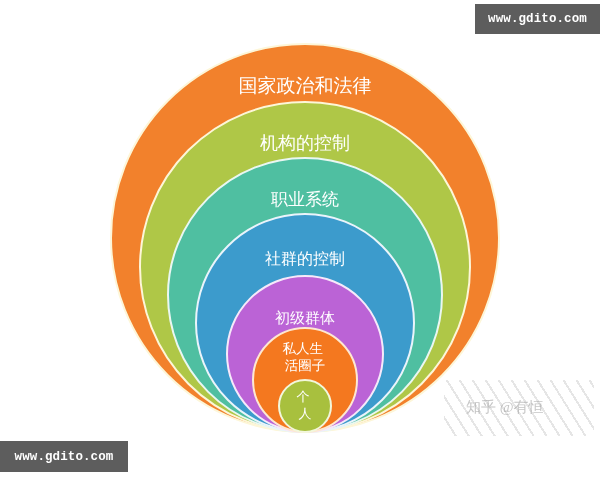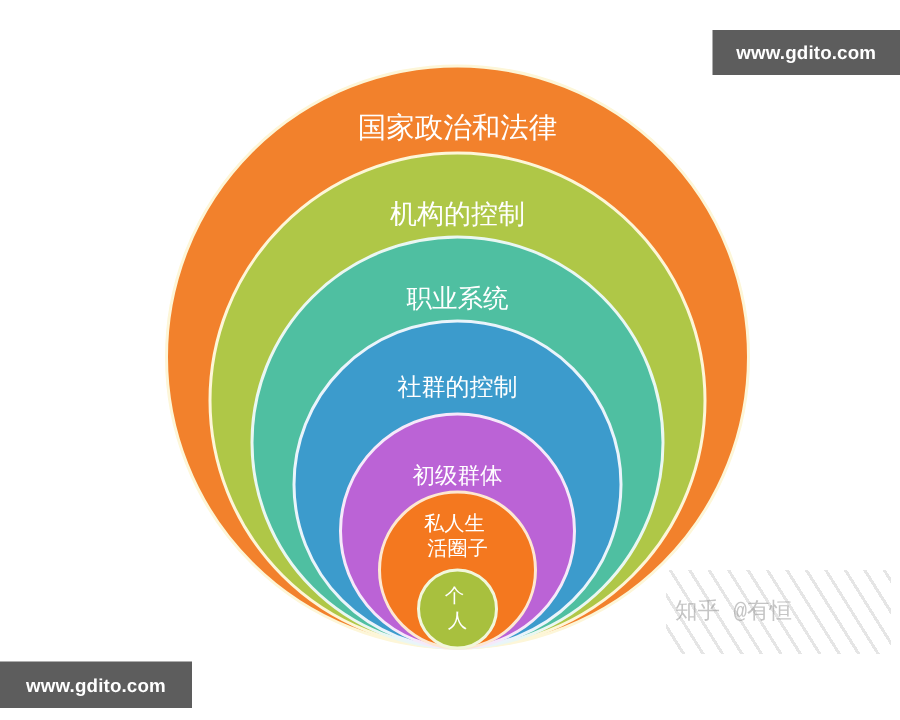--- a/index.html
+++ b/index.html
@@ -39,28 +39,27 @@
   .ring-label.sz-4 { font-size: 16px; }
   .ring-label.sz-5 { font-size: 15px; }
   .ring-label.sz-6 { font-size: 13.5px; }
   .ring-label.sz-7 { font-size: 13px; }
 
   
   .wm-box {
     position: absolute;
     background: #5d5d5d;
     color: #ffffff;
-    font-family: Liberation Sans, sans-serif;
+    font-family: Liberation Mono, monospace;
     font-size: 12.5px;
     font-weight: bold;
     letter-spacing: 0.1px;
     display: flex;
     align-items: center;
     justify-content: center;
-    margin-top: 16px;
   }
   #wm-top-right {
     right: 0px;
     top: 4px;
     width: 125px;
     height: 30px;
   }
   #wm-bottom-left {
     left: 0px;
     bottom: 8px;
@@ -85,23 +84,23 @@
     background: repeating-linear-gradient(
       58deg,
       rgba(0,0,0,0) 0px,
       rgba(0,0,0,0) 9px,
       rgba(170,170,170,0.30) 9px,
       rgba(170,170,170,0.30) 11px
     );
   }
   #zhihu-text {
     position: absolute;
-    left: 6px;
+    left: 22px;
     top: 18px;
-    font-family: Liberation Mono, monospace;
+    font-family: Liberation Serif, serif;
     font-size: 15px;
     color: rgba(150,150,150,0.55);
     white-space: nowrap;
   }
 </style>
 </head>
 <body>
 
 <div id="stage" style="width: 600px; height: 480px; background: rgb(255, 255, 255);">
 

